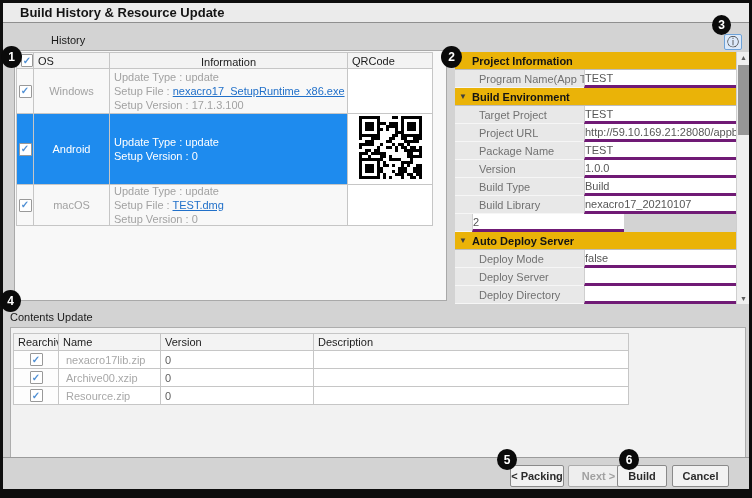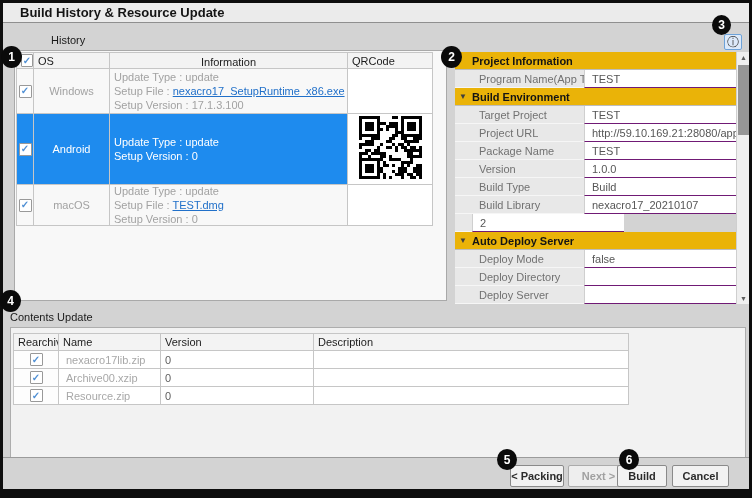--- a/index.html
+++ b/index.html
@@ -67,22 +67,22 @@
   
   .prop-panel { position:absolute; left:452px; top:47px; width:294px; height:258px; }
   .prop-rows  { position:absolute; left:0; top:2px; width:281px; }
   .prow { display:flex; height:18px; width:281px; }
   .prow.group { background:#eab308; border-bottom:1px solid #bdbdbd; align-items:center; position:relative; }
   .prow.group .glabel { font-size:11px; font-weight:bold; color:#141414; padding-left:17px; }
   .prow.group .expander { position:absolute; left:4px; top:4px; font-size:8px; color:#3f3f3f; }
   .pgut { width:17px;  background:#e8e8e8; border-bottom:1px solid #f6f6f6; }
   .plab { width:112px; background:#e8e8e8; border-bottom:1px solid #f6f6f6; font-size:11px; color:#717171;
           display:flex; align-items:center; padding-left:7px; white-space:nowrap; overflow:hidden; }
-  .pval { width:152px; background:#ffffff; border-bottom:1px solid #701a75; border-left:1px solid #cfcfcf;
-          font-size:11px; color:#565656; display:flex; align-items:center; padding-left:7px;
+  .pval { width:152px; background:#ffffff; border-bottom:3px solid #701a75; border-left:1px solid #cfcfcf;
+          font-size:11px; color:#565656; display:flex; align-items:center; 
           white-space:nowrap; overflow:hidden; }
 
   
   .prop-sb { position:absolute; right:0; top:2px; width:13px; height:252px; background:#efefef;
              border-left:1px solid #cfcfcf; }
   .sb-arrow { position:absolute; left:0; width:13px; height:11px; display:flex; align-items:center;
               justify-content:center; font-size:7px; color:#5d5d5d; background:#efefef; }
   .sb-arrow.up { top:0; } .sb-arrow.down { bottom:0; }
   .sb-thumb { position:absolute; left:1px; top:13px; width:11px; height:70px; background:#969696; }
 
@@ -463,26 +463,26 @@
             <span class="expander">▼</span>
             <span class="glabel">Auto Deploy Server</span>
           </div>
           <div class="prow">
             <div class="pgut"></div>
             <div class="plab">Deploy Mode</div>
             <div class="pval">false</div>
           </div>
           <div class="prow">
             <div class="pgut"></div>
+            <div class="plab">Deploy Server</div>
+            <div class="pval"></div>
+          </div>
+          <div class="prow">
+            <div class="pgut"></div>
             <div class="plab">Deploy Directory</div>
-            <div class="pval"></div>
-          </div>
-          <div class="prow">
-            <div class="pgut"></div>
-            <div class="plab">Deploy Server</div>
             <div class="pval"></div>
           </div>
         </div>
       <div class="prop-sb">
         <div class="sb-arrow up">▲</div>
         <div class="sb-thumb"></div>
         <div class="sb-arrow down">▼</div>
       </div>
     </div>
 

